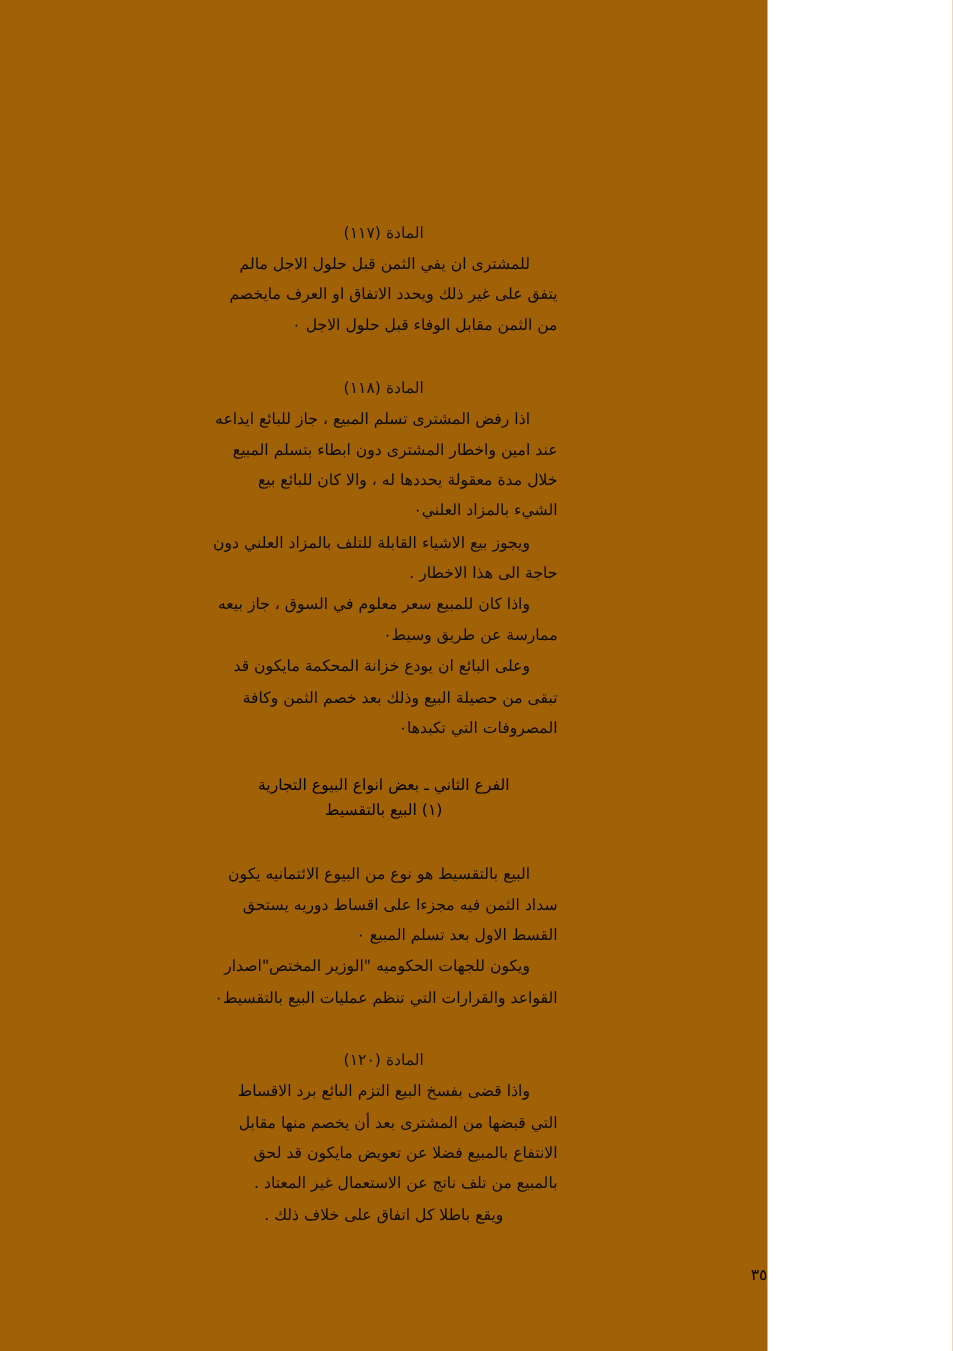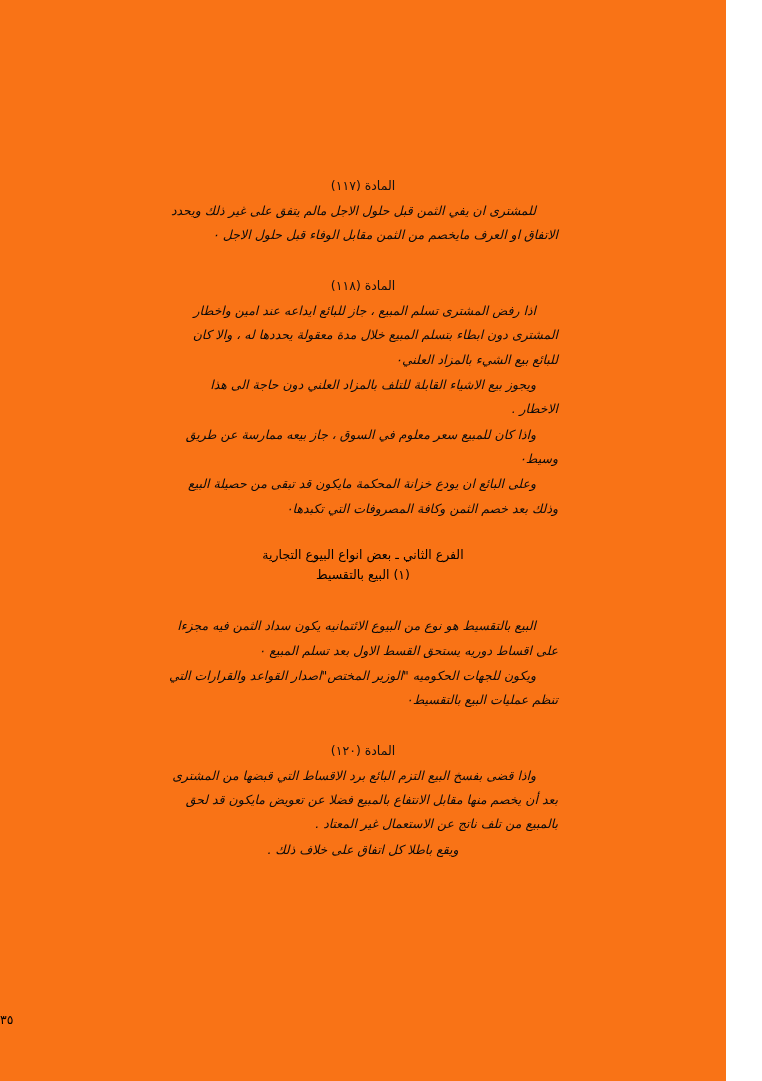--- a/index.html
+++ b/index.html
@@ -12,23 +12,23 @@
     height: 1081px;
     font-family: "DejaVu Sans", sans-serif;
     color: #000000;
     position: relative;
     overflow: hidden;
   }
   .page {
     position: absolute;
     left: 0;
     top: 0;
-    width: 726px;
+    width: 614px;
     height: 1081px;
-    background: #f97316;
+    background: #a16207;
   }
   .content {
     position: absolute;
     right: 168px;
     left: 168px;
     top: 178px;
     direction: rtl;
     text-align: justify;
   }
   .article-block {
@@ -49,21 +49,20 @@
     text-align-last: justify;
     color: #0a0a0a;
     margin: 0 0 1px 0;
   }
   .para.indent {
     text-indent: 22px;
   }
   .para.last-right {
     text-align: right;
     text-align-last: right;
-    font-style: italic;
   }
   .section-title-block {
     text-align: center;
     margin-top: 26px;
     margin-bottom: 32px;
   }
   .section-title {
     font-size: 12.5px;
     letter-spacing: 1.2px;
     margin-bottom: 5px;
@@ -71,21 +70,21 @@
   .section-subtitle {
     font-size: 12.5px;
     letter-spacing: 1.2px;
   }
   .spacer-lg { height: 22px; }
   .page-number {
     position: absolute;
     left: 0;
     right: 0;
     top: 1012px;
-    text-align: left;
+    text-align: right;
     font-size: 12.5px;
     letter-spacing: 1px;
   }
 </style>
 </head>
 <body>
 
 <div class="page">
 
   <div class="content">

